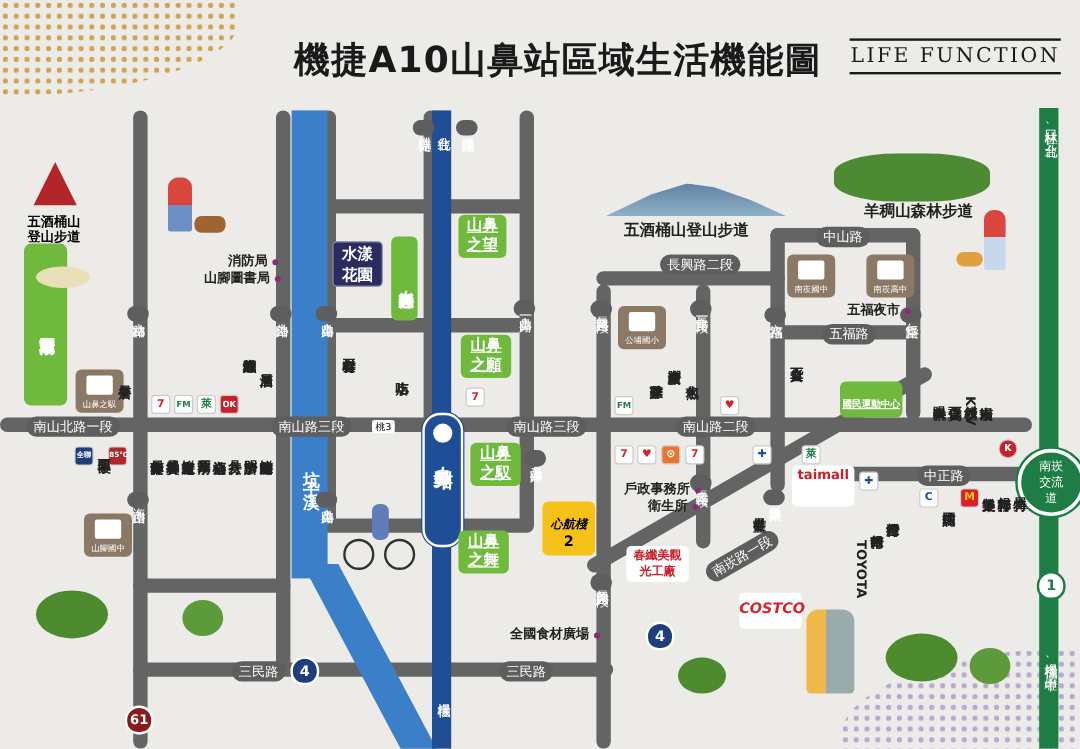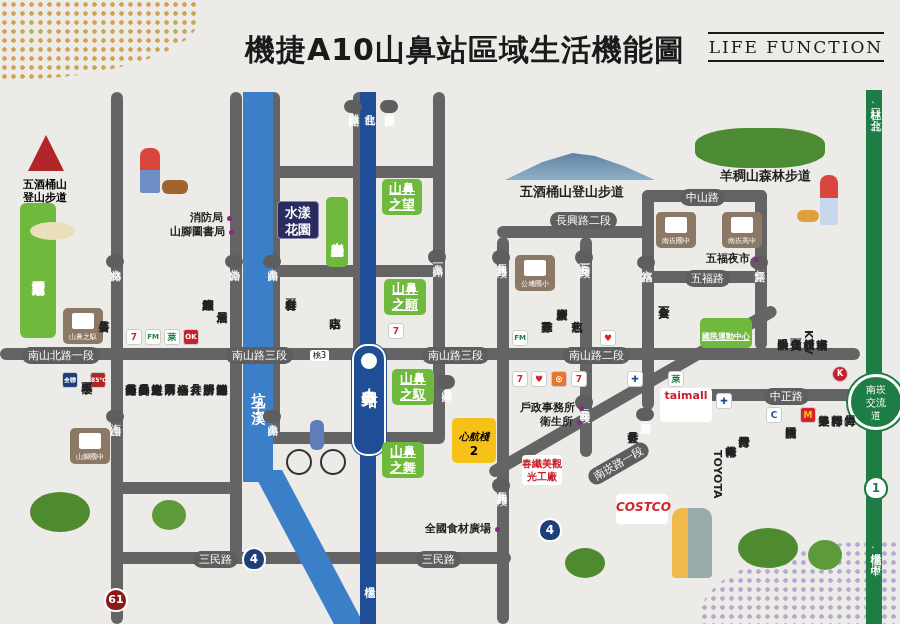--- a/index.html
+++ b/index.html
@@ -143,21 +143,21 @@
 
 <div class="abs" style="left:452px;top:418px;width:44px;height:45px;background:#f6c21a;border-radius:5px;text-align:center;font-weight:bold;">
   <span style="display:block;font-size:10px;margin-top:12px;font-style:italic;">心航棧</span>
   <span style="display:block;font-size:12px;">2</span>
 </div>
 
 <div class="green" style="left:700px;top:318px;width:52px;height:30px;font-size:8px;align-items:flex-end;padding-bottom:3px;box-sizing:border-box;">
     <span>國民運動中心</span>
   </div>
 
-<div class="abs" style="left:522px;top:455px;width:40px;height:30px;background:#fff;border-radius:4px;color:#c7212b;font-size:10px;font-weight:bold;text-align:center;line-height:13px;padding-top:2px;box-sizing:border-box;">
+<div class="abs" style="left:522px;top:455px;width:52px;height:30px;background:#fff;border-radius:4px;color:#c7212b;font-size:10px;font-weight:bold;text-align:center;line-height:13px;padding-top:2px;box-sizing:border-box;">
   <span style="display:block;width:40px;margin:0 auto;">春纖美觀光工廠</span>
 </div>
 <div class="abs" style="left:616px;top:494px;width:52px;height:30px;background:#fff;border-radius:4px;color:#d6232a;font-size:12px;font-weight:bold;text-align:center;line-height:26px;font-style:italic;">
   <span>COSTCO</span>
 </div>
 <div class="abs" style="left:660px;top:388px;width:52px;height:34px;background:#fff;border-radius:4px;color:#c7212b;font-size:11px;font-weight:bold;text-align:center;line-height:16px;">
   <span>taimall</span>
 </div>
 
 <div class="school" style="left:63px;top:308px;">

